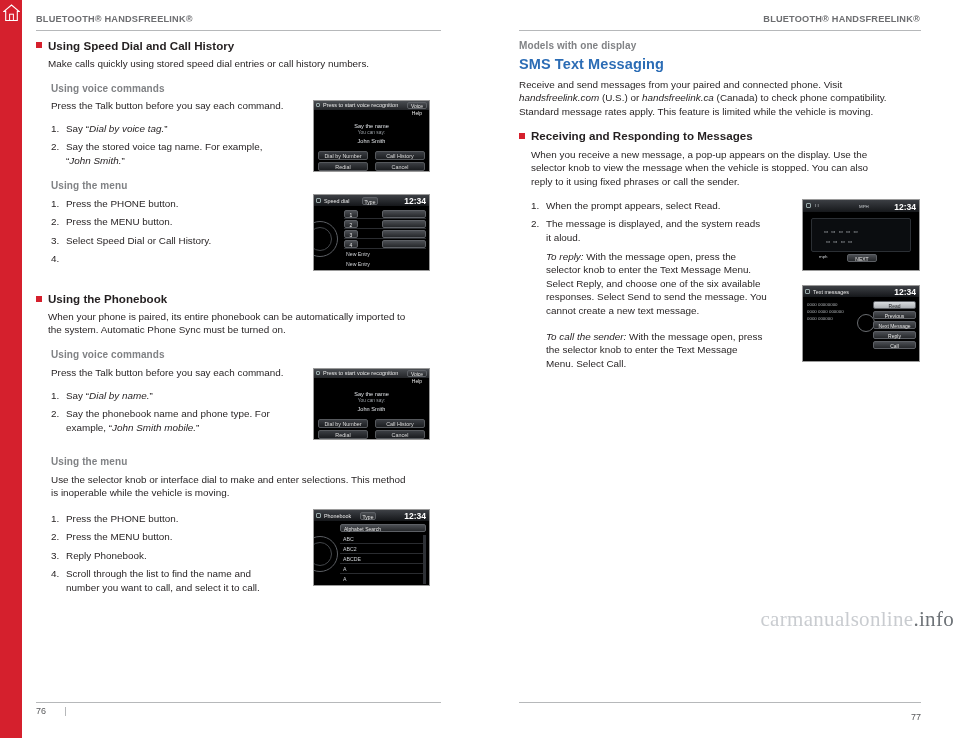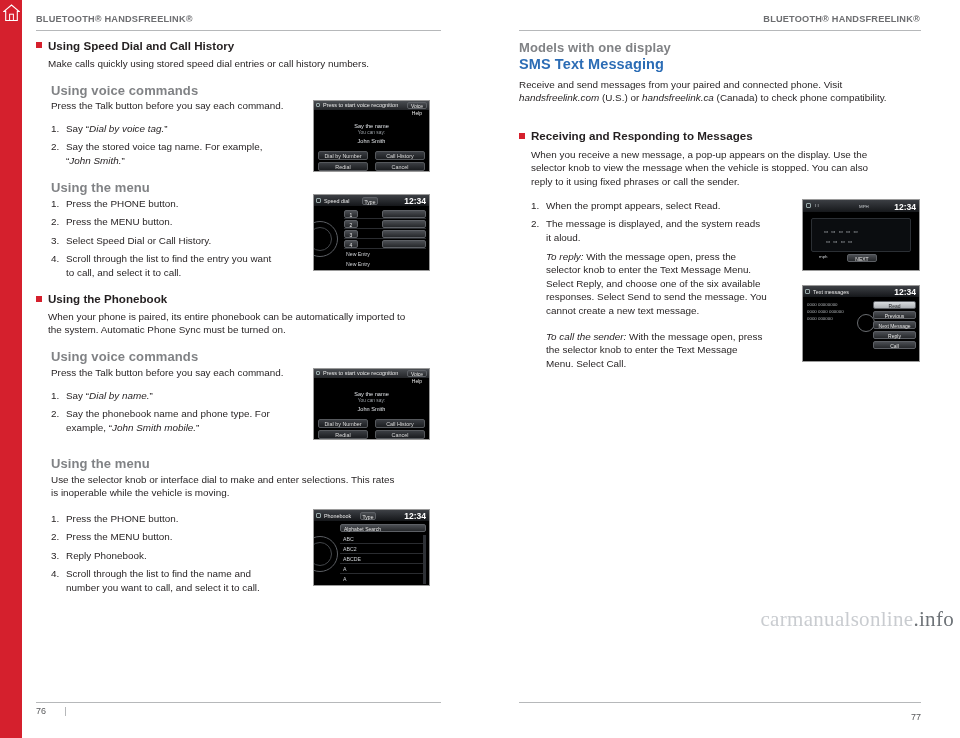--- a/index.html
+++ b/index.html
@@ -44,21 +44,21 @@
   .foot-bar { position:absolute; width:1px; height:9px; background:#b6b8ba; }
 
   
   h2.sec {
     margin:0; font-size:11.6px; font-weight:bold; color:#231f20;
   }
   .bullet-sq {
     position:absolute; width:6px; height:6px; background:#d5202d;
   }
   .sub-gray {
-    font-size:13px; font-weight:bold; color:#808285;
+    font-size:10px; font-weight:bold; color:#808285;
     letter-spacing:.1px;
   }
   .blue-head {
     font-size:14.5px; font-weight:bold; color:#2b6cb5; letter-spacing:.1px;
   }
   p.body {
     margin:0; font-size:9.9px; line-height:13.4px; color:#231f20;
   }
   p.body i, span.ital { font-style:italic;text-align:center; }
 
@@ -168,21 +168,21 @@
       <span>“</span><i>John Smith.</i><span>”</span></span>
     </li>
   </ol>
 
   <div class="sub-gray" style="position:absolute; left:51px; top:180px;">Using the menu</div>
 
   <ol class="num" style="position:absolute; left:51px; top:197px; width:250px;">
     <li><span class="n">1.</span><span>Press the PHONE button.</span></li>
     <li><span class="n">2.</span><span>Press the MENU button.</span></li>
     <li><span class="n">3.</span><span>Select Speed Dial or Call History.</span></li>
-    <li><span class="n">4.</span><span><span>Scroll through the list to find the entry you want</span><br><span>to call, and select it to call.</span></span></li>
+    <li><span class="n">4.</span></li>
   </ol>
 
   <div class="bullet-sq" style="left:36px; top:296px;"></div>
   <h2 class="sec" style="position:absolute; left:48px; top:292px;">Using the Phonebook</h2>
 
   <p class="body" style="position:absolute; left:48px; top:310px; width:400px;">
     <span>When your phone is paired, its entire phonebook can be automatically imported to</span><br>
     <span>the system. Automatic Phone Sync must be turned on.</span>
   </p>
 
@@ -192,21 +192,21 @@
   <ol class="num" style="position:absolute; left:51px; top:389px; width:250px;">
     <li><span class="n">1.</span>
       <span><span>Say “</span><i>Dial by name.</i><span>”</span></span></li>
     <li><span class="n">2.</span>
       <span><span>Say the phonebook name and phone type. For</span><br>
       <span>example, “</span><i>John Smith mobile.</i><span>”</span></span></li>
   </ol>
 
   <div class="sub-gray" style="position:absolute; left:51px; top:456px;">Using the menu</div>
   <p class="body" style="position:absolute; left:51px; top:473px; width:400px;">
-    <span>Use the selector knob or interface dial to make and enter selections. This rates</span><br>
+    <span>Use the selector knob or interface dial to make and enter selections. This method</span><br>
     <span>is inoperable while the vehicle is moving.</span>
   </p>
 
   <ol class="num" style="position:absolute; left:51px; top:512px; width:260px;">
     <li><span class="n">1.</span><span>Press the PHONE button.</span></li>
     <li><span class="n">2.</span><span>Press the MENU button.</span></li>
     <li><span class="n">3.</span><span>Reply Phonebook.</span></li>
     <li><span class="n">4.</span><span><span>Scroll through the list to find the name and</span><br><span>number you want to call, and select it to call.</span></span></li>
   </ol>
 
@@ -317,20 +317,21 @@
   </div>
   <div class="hdr-rule" style="left:39px; top:30px; width:402px;"></div>
 
   <div class="sub-gray" style="position:absolute; left:39px; top:40px;">Models with one display</div>
 
   <div class="blue-head" style="position:absolute; left:39px; top:56px;">SMS Text Messaging</div>
 
   <p class="body" style="position:absolute; left:39px; top:78px; width:405px;">
     <span>Receive and send messages from your paired and connected phone. Visit</span><br>
     <i>handsfreelink.com</i><span> (U.S.) or </span><i>handsfreelink.ca</i><span> (Canada) to check phone compatibility.</span><br>
+    <span>Standard message rates apply. This feature is limited while the vehicle is moving.</span>
   </p>
 
   <div class="bullet-sq" style="left:39px; top:133px;"></div>
   <h2 class="sec" style="position:absolute; left:51px; top:129px;">Receiving and Responding to Messages</h2>
 
   <p class="body" style="position:absolute; left:51px; top:148px; width:390px;">
     <span>When you receive a new message, a pop-up appears on the display. Use the</span><br>
     <span>selector knob to view the message when the vehicle is stopped. You can also</span><br>
     <span>reply to it using fixed phrases or call the sender.</span>
   </p>

